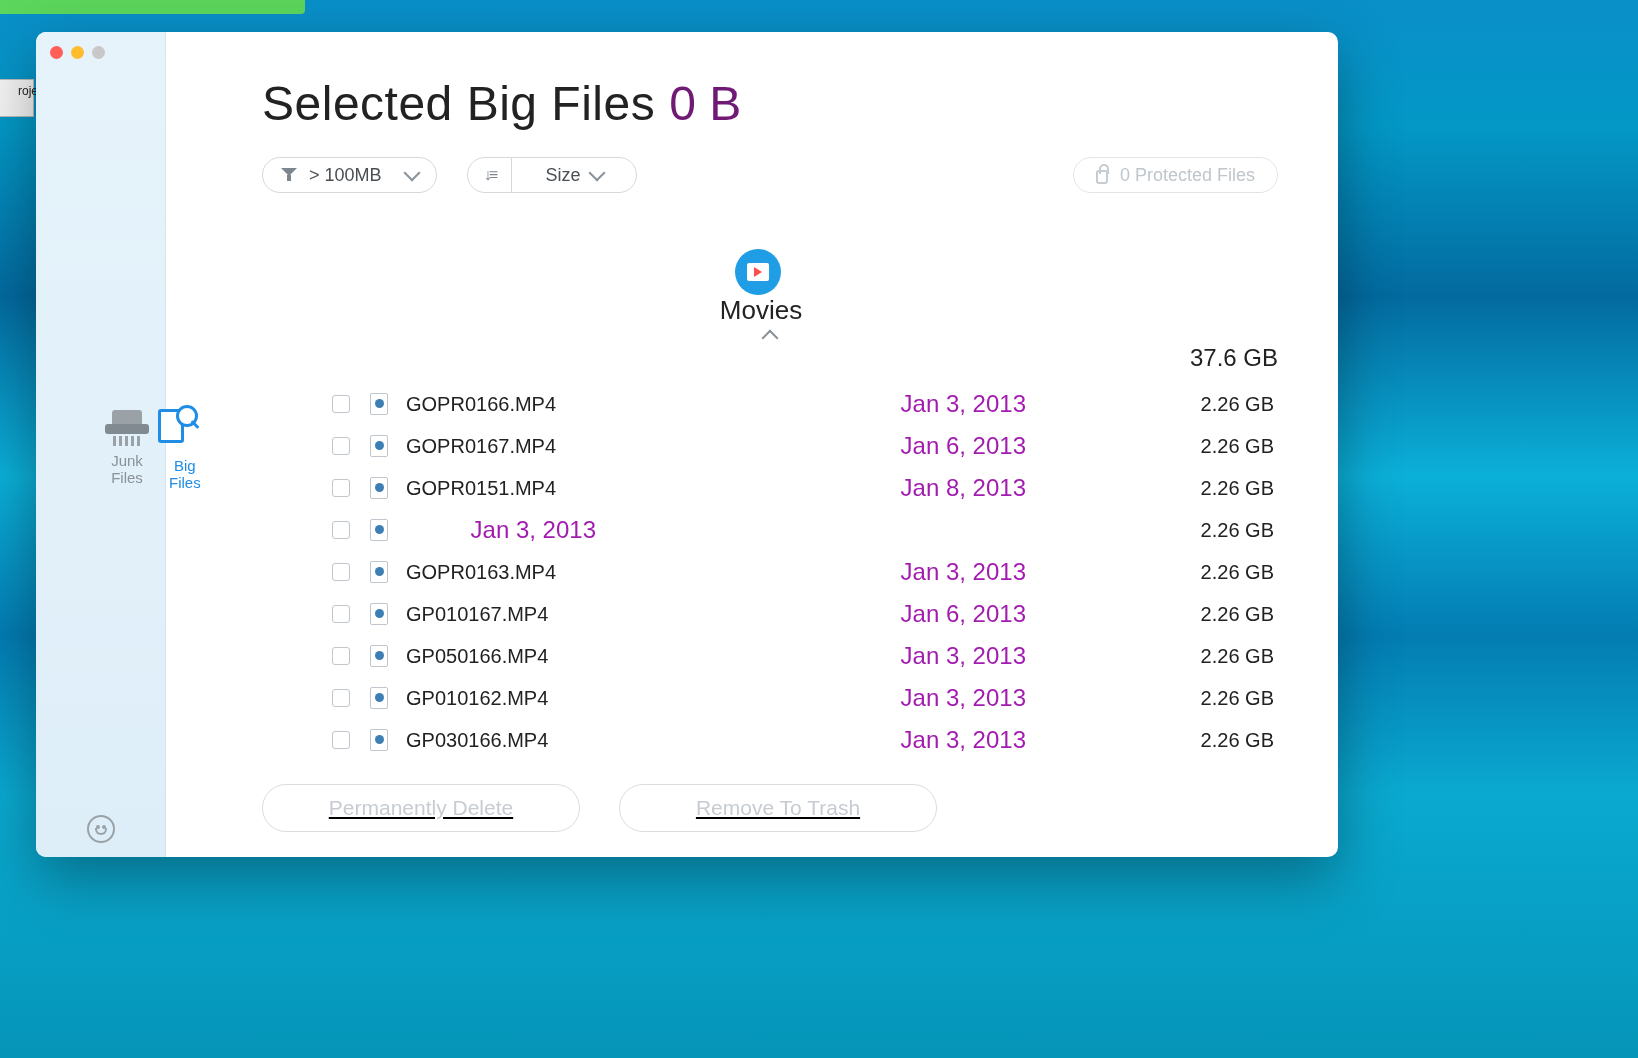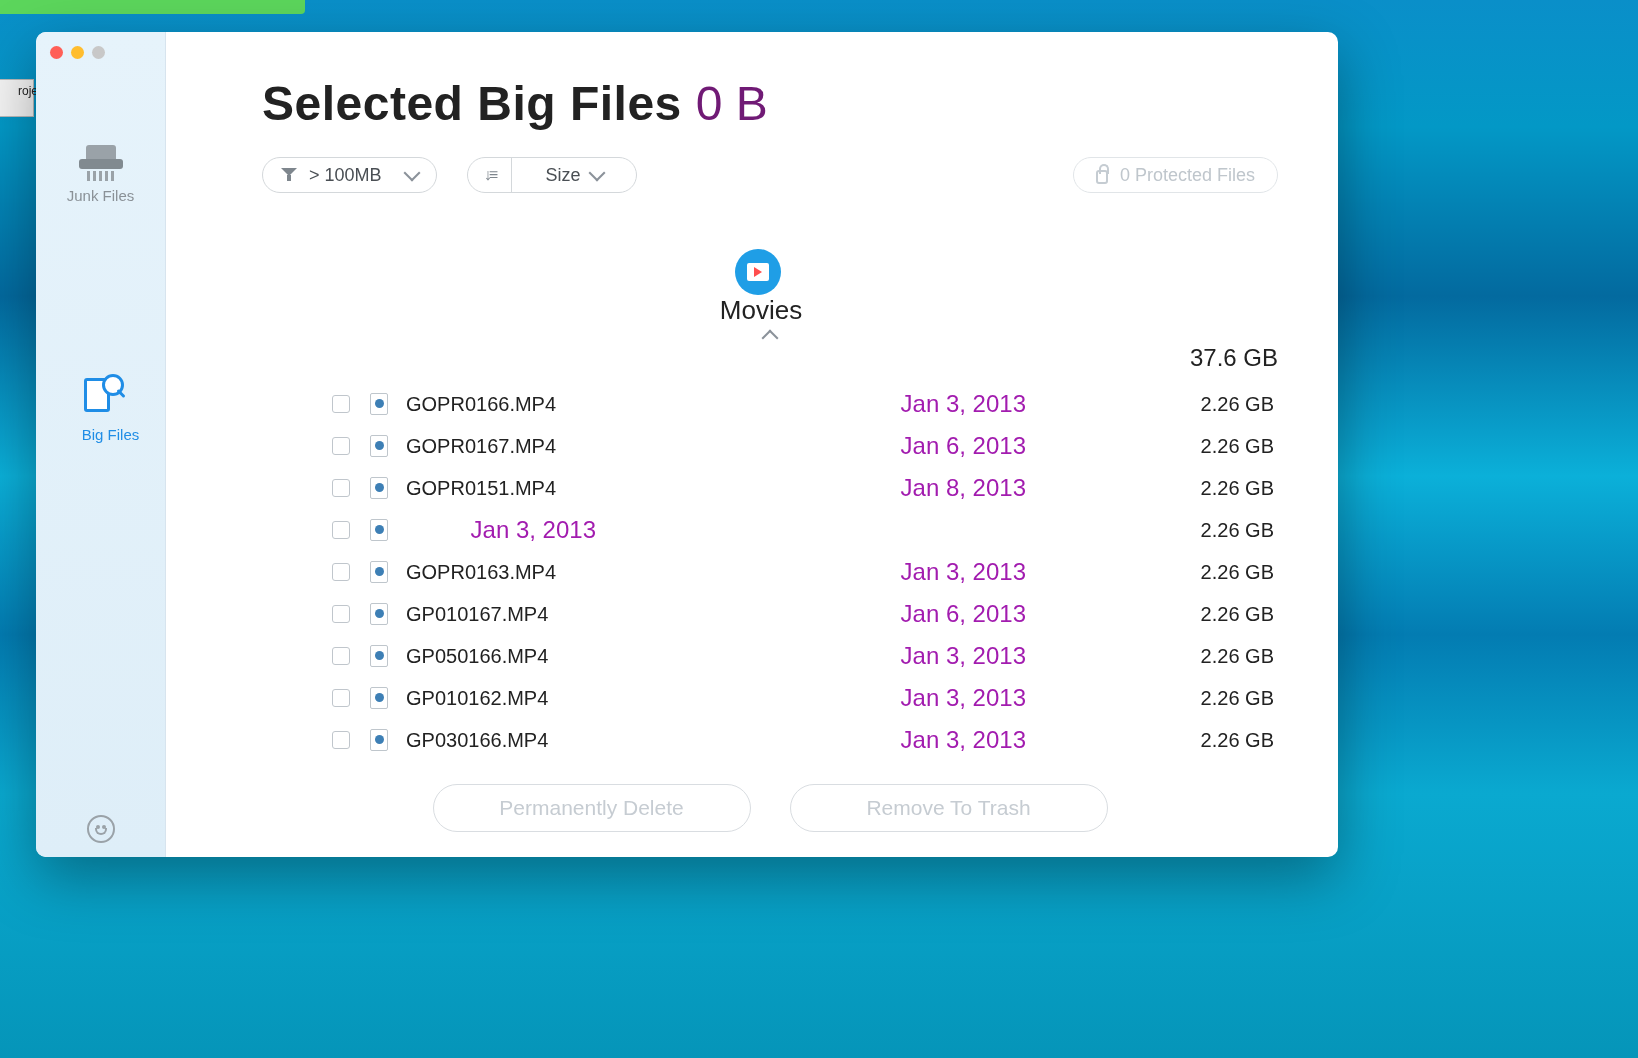--- a/index.html
+++ b/index.html
@@ -20,24 +20,23 @@
     border-radius: 10px;
     box-shadow: 0 20px 60px rgba(0,0,0,0.35);
     display: flex;
     overflow: hidden;
   }
 
   .sidebar {
     width: 130px;
     background: linear-gradient(180deg,#e6f3fb,#deeef8);
     border-right: 1px solid #d7e4ee;
-    display:flex; flex-direction:column; align-items:center;
+    display:flex; flex-direction:row; align-items:center;
     padding-top: 14px;
     position: relative;
-    gap: 36px;
   }
   .traffic { display:flex; gap:8px; align-self:flex-start; margin-left:14px; margin-bottom:40px;}
   .traffic span{ width:13px; height:13px; border-radius:50%; display:block; }
   .tl-close{ background:#ff5f57;} .tl-min{ background:#ffbd2e;} .tl-max{ background:#c8c8c8;}
 
   .side-item{ width:100%; text-align:center; padding:10px 0 18px 0; cursor:pointer; }
   .side-item .lbl{ font-size:15px; margin-top:6px; display:block;}
   .side-junk .lbl{ color:#8a9197;}
   .side-big .lbl{ color:#1f8de6; font-weight:500;padding-left:20px;}
   .side-gap{ height:70px;}
@@ -53,21 +52,21 @@
   .bigfiles-icon .mag{ position:absolute; right:0; top:0; width:22px; height:22px; border:3px solid #1f8de6; border-radius:50%; background:#fff;}
   .bigfiles-icon .handle{ position:absolute; right:-2px; top:18px; width:10px; height:3px; background:#1f8de6; transform:rotate(45deg); border-radius:2px;}
 
   .smiley{ position:absolute; bottom:14px; left:50%; transform:translateX(-50%); width:28px; height:28px; border:2px solid #9aa2a8; border-radius:50%; color:#9aa2a8; display:flex; align-items:center; justify-content:center;}
   .smiley::before{ content:""; position:absolute; top:8px; left:7px; width:4px; height:4px; background:#9aa2a8; border-radius:50%;}
   .smiley::after{ content:""; position:absolute; top:8px; right:7px; width:4px; height:4px; background:#9aa2a8; border-radius:50%;}
   .smiley .mouth{ position:absolute; bottom:6px; left:6px; right:6px; height:7px; border:2px solid #9aa2a8; border-top:none; border-radius:0 0 12px 12px;}
 
   .main{ flex:1; padding: 44px 60px 20px 96px; position:relative; display:flex; flex-direction:column;}
   .title-row{ display:flex; align-items:baseline; gap:14px; font-weight:300;}
-  .title-row h1{ font-size:48px; font-weight:700; color:#222; letter-spacing:0.5px;}
+  .title-row h1{ font-size:48px; font-weight:400; color:#222; letter-spacing:0.5px;}
   .title-row .sel-size{ font-size:48px; font-weight:300; color:#701a75;}
 
   .controls{ margin-top:26px; display:flex; align-items:center; gap:30px;}
   .pill{ height:36px; border:1px solid #d4d8db; border-radius:19px; background:#fff; display:flex; align-items:center; color:#4a4f54; font-size:18px; cursor:pointer;}
   .filter-pill{ padding:0 18px; gap:14px; width:175px; justify-content:space-between;}
   .filter-pill .left{ display:flex; align-items:center; gap:12px;}
   .sort-pill{ width:170px;}
   .sort-pill .seg{ height:100%; display:flex; align-items:center; justify-content:center;}
   .sort-pill .seg.icon{ width:44px; border-right:1px solid #d4d8db;}
   .sort-pill .seg.lbl{ flex:1; gap:10px; justify-content:center;}
@@ -93,21 +92,21 @@
 
   .files{ margin-top:18px; margin-left:70px; display:flex; flex-direction:column; gap:14px; max-height:400px; overflow:hidden;}
   .file-row{ display:flex; align-items:center; font-size:20px; color:#222;}
   .chk{ width:18px; height:18px; border:1.5px solid #c0c6cc; border-radius:3px; margin-right:20px; cursor:pointer; flex-shrink:0;}
   .ficon{ width:18px; height:22px; background:#fff; border:1px solid #bfc6cc; border-radius:2px; position:relative; margin-right:18px; flex-shrink:0;}
   .ficon::before{ content:""; position:absolute; top:5px; left:4px; width:9px; height:9px; border-radius:50%; background:#3d7fb5;}
   .fname{ flex:0 0 430px;}
   .fdate{ flex:0 0 190px; color:#a21caf; text-align:right; font-size:24px;}
   .fsize{ flex:1; text-align:right; padding-right:4px;}
 
-  .actions{ margin-top:auto; padding-top:30px; padding-bottom:18px; display:flex; gap:39px; justify-content:center;}
+  .actions{ margin-top:auto; padding-top:30px; padding-bottom:18px; display:flex; gap:39px; justify-content:flex-start;text-decoration:underline;}
   .act-btn{ width:318px; height:48px; border:1px solid #d9dde1; border-radius:24px; background:#fff; color:#c6ccd2; font-size:21px; display:flex; align-items:center; justify-content:center; cursor:pointer;}
 </style>
 </head>
 <body>
 
 <div class="bg-top-green"></div>
 <div class="bg-tab">roject</div>
 
 <div class="window">
 

